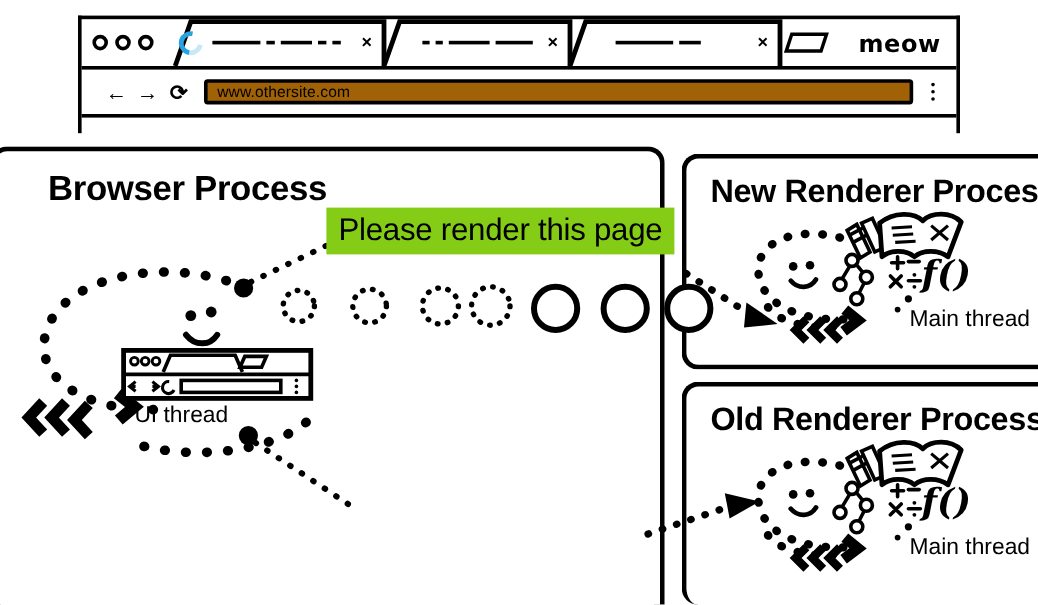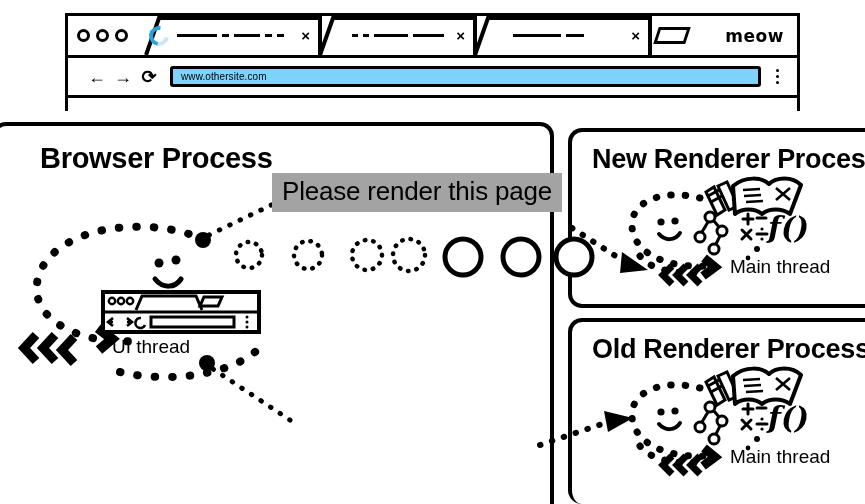--- a/index.html
+++ b/index.html
@@ -78,44 +78,44 @@
     width: 32px; height: 17px;
     border: 3px solid #000;
     box-sizing: border-box;
     transform: skewX(-18deg);
     margin-left: 6px;
   }
   .brand {
     margin-left: auto;
     padding-right: 13px;
     font-family: "DejaVu Sans", sans-serif;
-    font-size: 17px; font-weight: 700;
+    font-size: 20px; font-weight: 700;
     letter-spacing: .5px;
     position: relative; z-index: 2;
   }
   #toolbar {
     height: 40px;
     display: flex; align-items: center;
     border-bottom: 3px solid #000;
     box-sizing: border-box;
     padding: 0 10px 0 16px;
   }
   .navbtn { font-size: 18px; font-weight: 700; width: 26px; text-align: center; line-height: 1; }
   #urlbar {
     flex: 1 1 auto;
     height: 21px;
     border: 3px solid #000;
     border-radius: 3px;
     box-sizing: border-box;
     margin: 0 6px 0 8px;
     display: flex; align-items: center;
     padding-left: 8px;
-    font-size: 10px;
+    font-size: 13px;
     letter-spacing: .1px;
-    background: #7dd3fc;
+    background: #a16207;
     overflow: hidden; white-space: nowrap;
   }
   #kebab { width: 20px; display:flex; flex-direction: column; align-items:center; gap:3px; }
   #kebab i { width: 3px; height: 3px; background: #000; border-radius: 50%; display:block; }
   #viewport { height: 13px; }
 
   
   .panel {
     position: absolute;
     border: 4px solid #000;
@@ -148,40 +148,41 @@
     letter-spacing: -.3px;
     white-space: nowrap;
   }
   #browser-process .panel-title { left: 44px; top: 16px; font-size: 29px; }
   #new-renderer .panel-title { left: 20px; top: 12px; }
   #old-renderer .panel-title { left: 20px; top: 12px; }
 
   
   .callout {
     position: absolute;
-    background: #a3a3a3;
+    background: #84cc16;
     font-size: 26px;
     letter-spacing: -.2px;
     white-space: nowrap;
     padding: 3px 10px 5px 10px;
     z-index: 30;
   }
   #label-render { left: 272px; top: 173px; }
   #label-unload { left: 268px; top: 422px; }
   #ui-thread-label {
     position: absolute;
     left: 112px; top: 336px;
     font-size: 19px;
     z-index: 12;
     white-space: nowrap;
   }
   .thread-label {
     position: absolute;
     font-size: 19px;
     white-space: nowrap;
+    margin-left: 28px;
   }
 
   svg { display:block; overflow: visible; }
   .ovl { position: absolute; left: 0; top: 0; width: 865px; height: 504px; pointer-events: none; }
 </style>
 </head>
 <body>
 
 <div class="stage">
 

